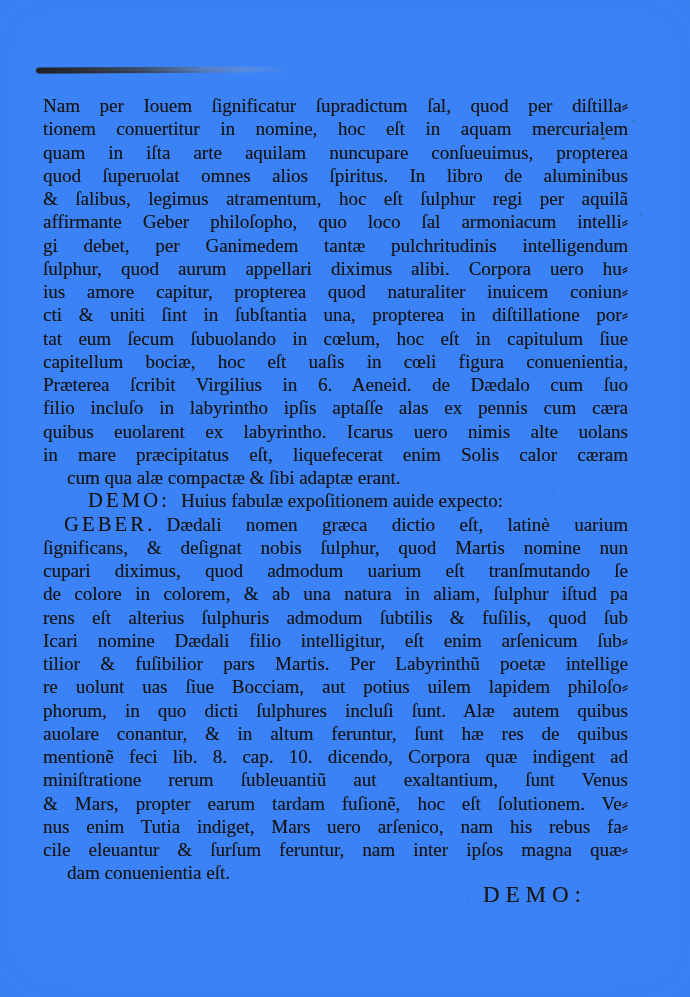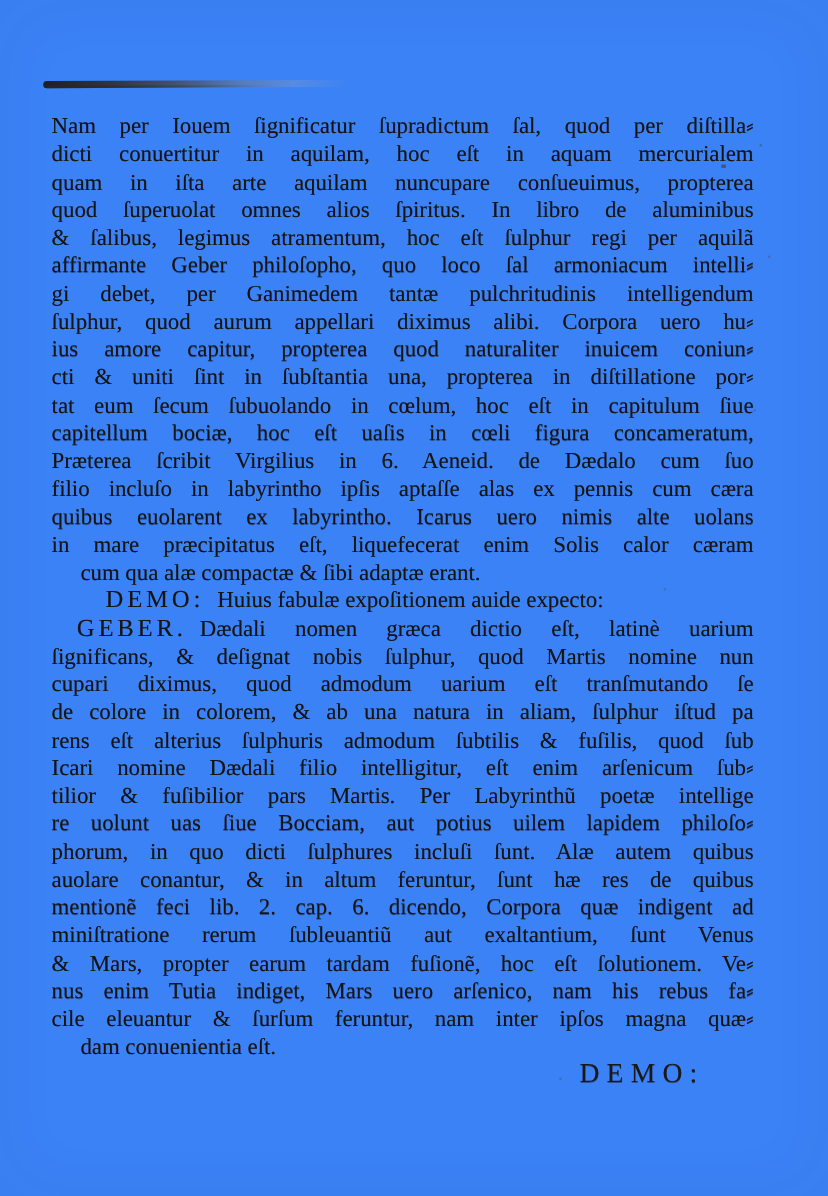--- a/index.html
+++ b/index.html
@@ -80,31 +80,31 @@
 </style>
 </head>
 <body>
 
 <div class="page">
 
   <div class="smudge"></div>
 
   <div class="textblock">
     <div class="line">Nam per Iouem ſignificatur ſupradictum ſal, quod per diſtilla⸗</div>
-    <div class="line">dicti conuertitur in aquilam, hoc eſt in aquam mercurialem</div>
+    <div class="line">tionem conuertitur in nomine, hoc eſt in aquam mercurialem</div>
     <div class="line">quam in iſta arte aquilam nuncupare conſueuimus, propterea</div>
     <div class="line">quod ſuperuolat omnes alios ſpiritus. In libro de aluminibus</div>
     <div class="line">&amp; ſalibus, legimus atramentum, hoc eſt ſulphur regi per aquilã</div>
     <div class="line">affirmante Geber philoſopho, quo loco ſal armoniacum intelli⸗</div>
     <div class="line">gi debet, per Ganimedem tantæ pulchritudinis intelligendum</div>
     <div class="line">ſulphur, quod aurum appellari diximus alibi. Corpora uero hu⸗</div>
     <div class="line">ius amore capitur, propterea quod naturaliter inuicem coniun⸗</div>
     <div class="line">cti &amp; uniti ſint in ſubſtantia una, propterea in diſtillatione por⸗</div>
     <div class="line">tat eum ſecum ſubuolando in cœlum, hoc eſt in capitulum ſiue</div>
-    <div class="line">capitellum bociæ, hoc eſt uaſis in cœli figura concameratum,</div>
+    <div class="line">capitellum bociæ, hoc eſt uaſis in cœli figura conuenientia,</div>
     <div class="line">Præterea ſcribit Virgilius in 6. Aeneid. de Dædalo cum ſuo</div>
     <div class="line">filio incluſo in labyrintho ipſis aptaſſe alas ex pennis cum cæra</div>
     <div class="line">quibus euolarent ex labyrintho. Icarus uero nimis alte uolans</div>
     <div class="line">in mare præcipitatus eſt, liquefecerat enim Solis calor cæram</div>
     <div class="line flush">cum qua alæ compactæ &amp; ſibi adaptæ erant.</div>
 
     <div class="line flush indent">
       <span class="speaker">DEMO:</span><span>Huius fabulæ expoſitionem auide expecto:</span>
     </div>
 
@@ -113,21 +113,21 @@
     </div>
     <div class="line">ſignificans, &amp; deſignat nobis ſulphur, quod Martis nomine nun</div>
     <div class="line">cupari diximus, quod admodum uarium eſt tranſmutando ſe</div>
     <div class="line">de colore in colorem, &amp; ab una natura in aliam, ſulphur iſtud pa</div>
     <div class="line">rens eſt alterius ſulphuris admodum ſubtilis &amp; fuſilis, quod ſub</div>
     <div class="line">Icari nomine Dædali filio intelligitur, eſt enim arſenicum ſub⸗</div>
     <div class="line">tilior &amp; fuſibilior pars Martis. Per Labyrinthũ poetæ intellige</div>
     <div class="line">re uolunt uas ſiue Bocciam, aut potius uilem lapidem philoſo⸗</div>
     <div class="line">phorum, in quo dicti ſulphures incluſi ſunt. Alæ autem quibus</div>
     <div class="line">auolare conantur, &amp; in altum feruntur, ſunt hæ res de quibus</div>
-    <div class="line">mentionẽ feci lib. 2. cap. 6. dicendo, Corpora quæ indigent ad</div>
+    <div class="line">mentionẽ feci lib. 8. cap. 10. dicendo, Corpora quæ indigent ad</div>
     <div class="line">miniſtratione rerum ſubleuantiũ aut exaltantium, ſunt Venus</div>
     <div class="line">&amp; Mars, propter earum tardam fuſionẽ, hoc eſt ſolutionem. Ve⸗</div>
     <div class="line">nus enim Tutia indiget, Mars uero arſenico, nam his rebus fa⸗</div>
     <div class="line">cile eleuantur &amp; ſurſum feruntur, nam inter ipſos magna quæ⸗</div>
     <div class="line flush">dam conuenientia eſt.</div>
   </div>
 
   <div class="catchword">DEMO:</div>
 
   <div class="speck s1"></div>

